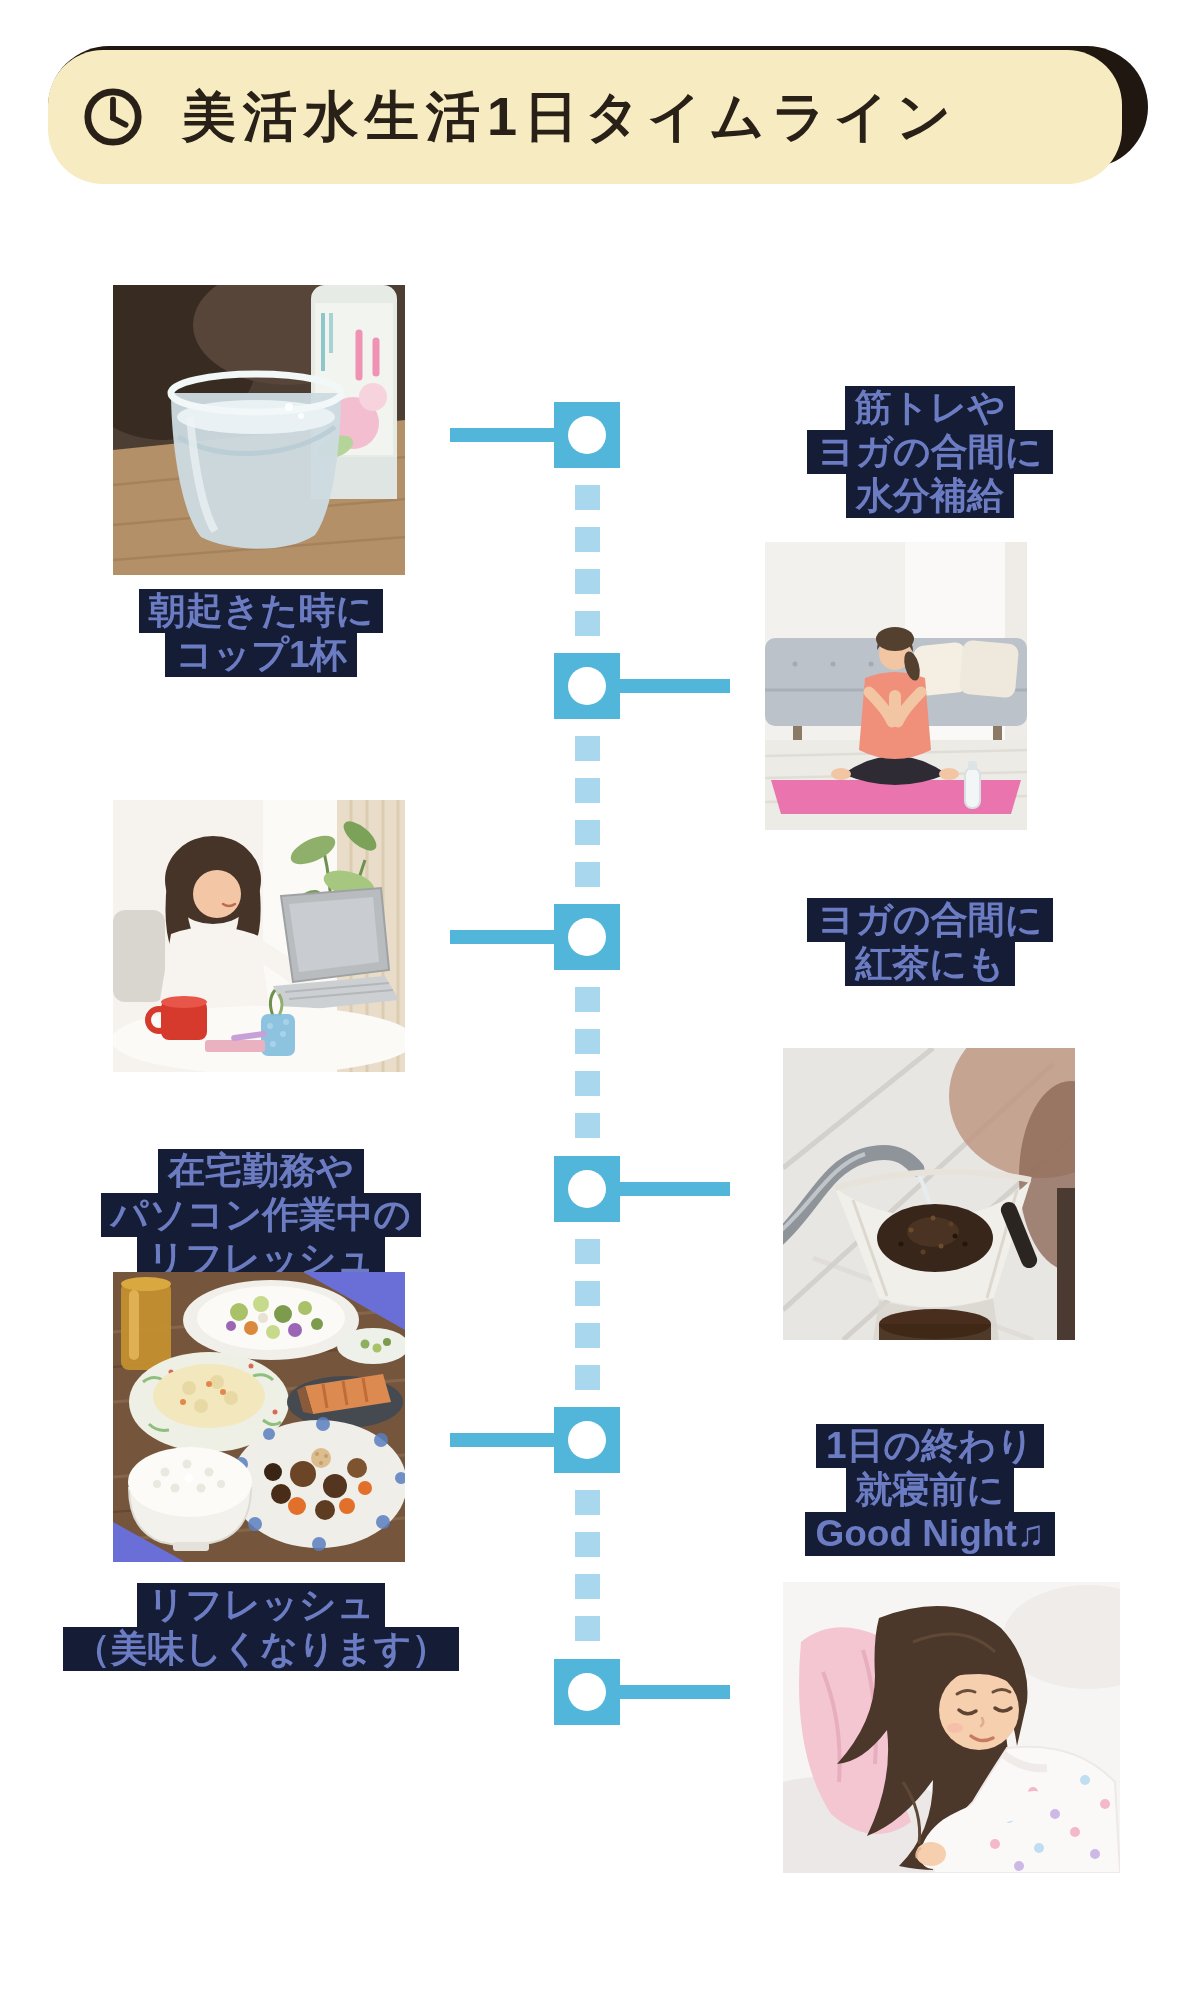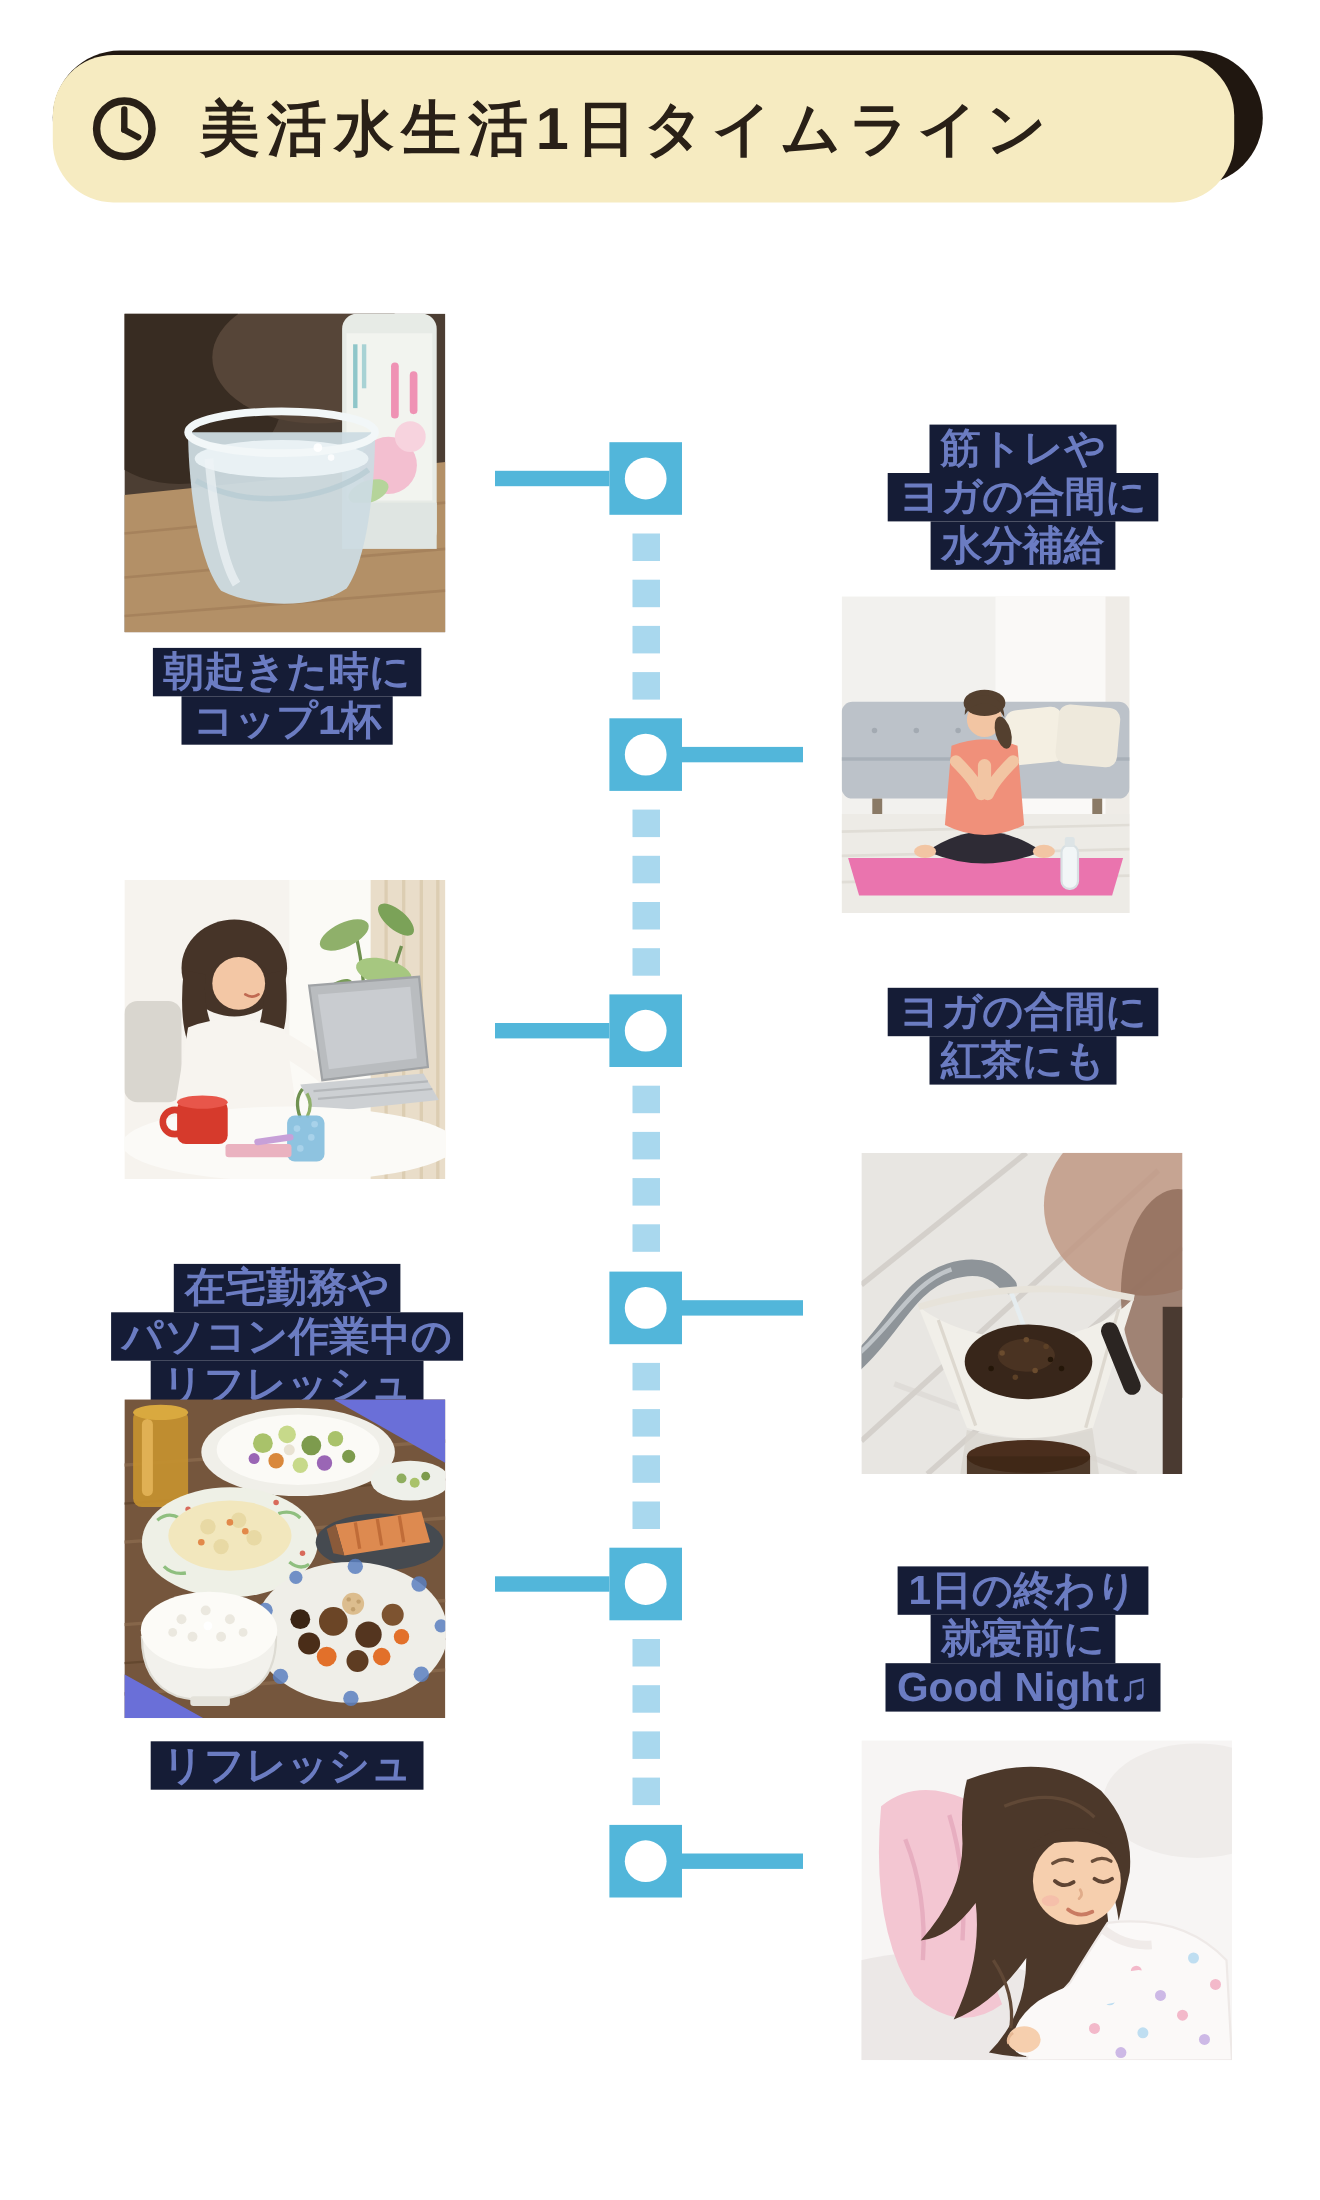--- a/index.html
+++ b/index.html
@@ -431,20 +431,23 @@
         <circle cx="44" cy="212" r="4" fill="#ebe8df"></circle>
           <circle cx="76" cy="206" r="4" fill="#ffffff"></circle>
       </g>
     </svg>
   </div>
 
   <div class="cap" style="left:73px;top:1583px;width:376px">
     <div class="cap-line">
         <span>リフレッシュ</span>
       </div>
+    <div class="cap-line">
+        <span>（美味しくなります）</span>
+      </div>
   </div>
 
   <div class="cap" style="left:764px;top:1424px;width:332px">
     <div class="cap-line">
         <span>1日の終わり</span>
       </div>
     <div class="cap-line">
         <span>就寝前に</span>
       </div>
     <div class="cap-line">

